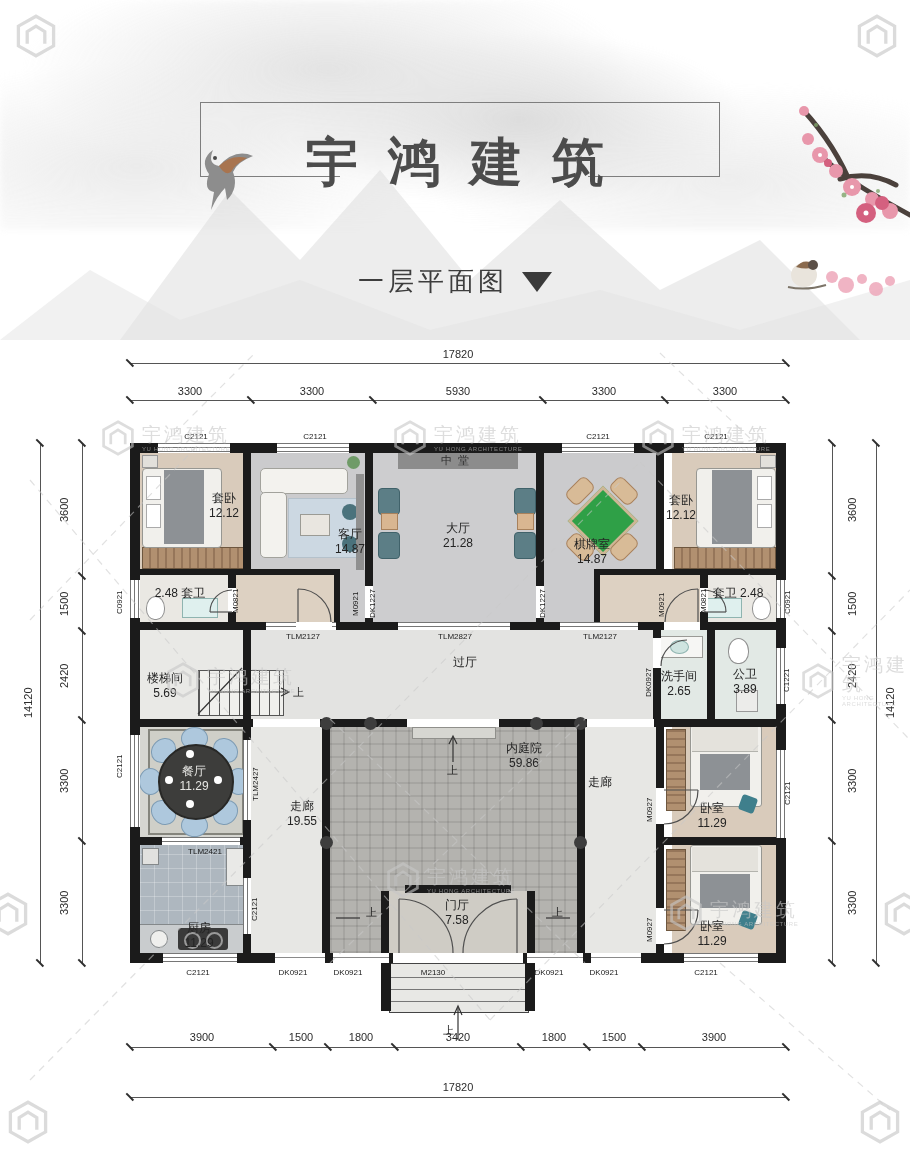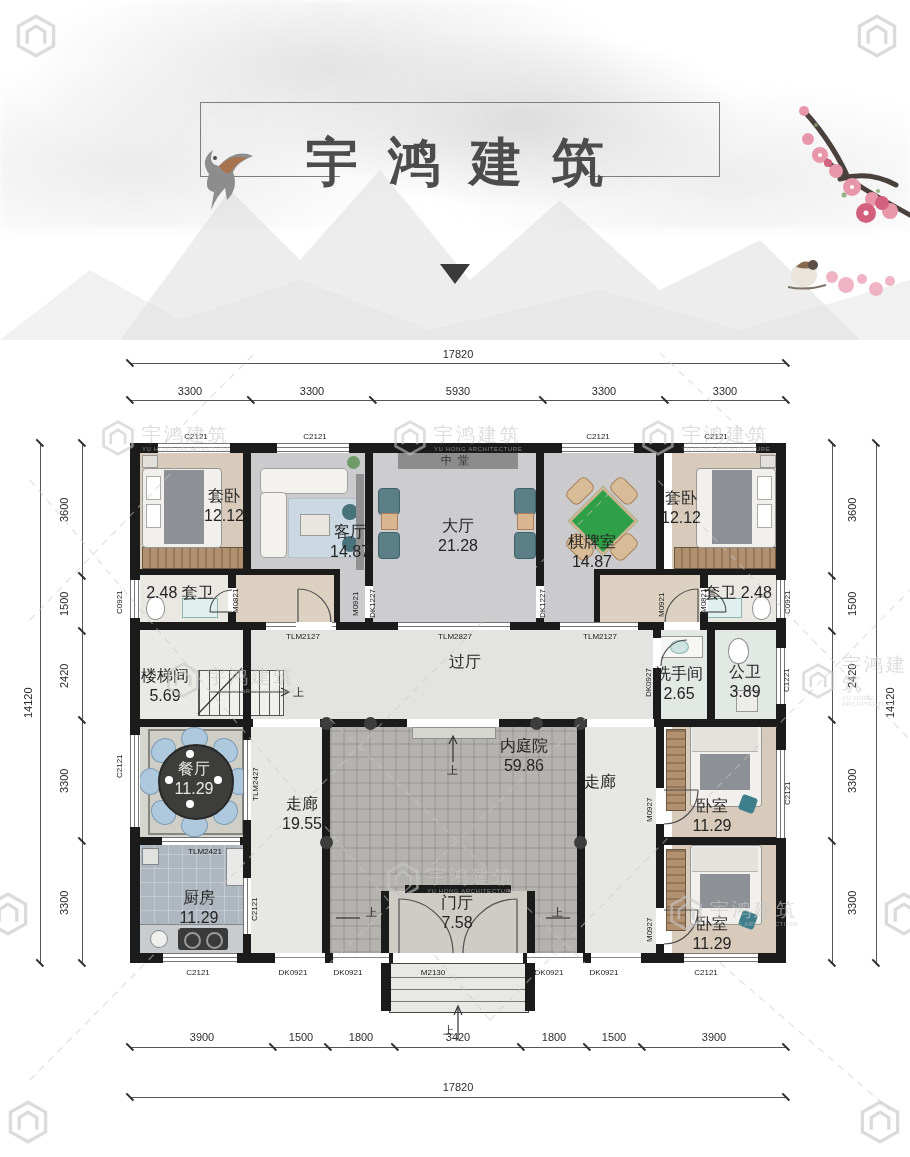--- a/index.html
+++ b/index.html
@@ -35,21 +35,21 @@
   .fl{position:absolute;z-index:1}
   .fu{position:absolute;z-index:5}
   .w{position:absolute;background:#1b1b1b;z-index:10}
   .ov{position:absolute;z-index:15}
   .winh{background:#fff;background-image:repeating-linear-gradient(to bottom,#767676 0 1px,transparent 1px 4px)}
   .winv{background:#fff;background-image:repeating-linear-gradient(to right,#767676 0 1px,transparent 1px 4px)}
   .gap{background:#fff}
   .gapl{background:#fff;background-image:linear-gradient(#8a8a8a,#8a8a8a);background-size:100% 1px;
         background-position:0 4px;background-repeat:no-repeat}
   .col{position:absolute;width:13px;height:13px;border-radius:50%;background:#3d3d3d;z-index:20}
-  .rl{position:absolute;transform:translate(-50%,-50%);text-align:center;font-size:16px;
+  .rl{position:absolute;transform:translate(-50%,-50%);text-align:center;font-size:12px;
       color:#242424;line-height:1.25;white-space:nowrap;z-index:30;font-weight:500}
   .rl-light{color:#e6e6e3}
   .tagh{position:absolute;transform:translateX(-50%);font-size:8px;color:#1a1a1a;
         white-space:nowrap;z-index:30}
   .tagv{position:absolute;font-size:8px;color:#1a1a1a;white-space:nowrap;
         transform-origin:0 0;transform:rotate(-90deg);z-index:30}
   .dim{position:absolute;font-size:11px;color:#2c2c2c;transform:translateX(-50%);z-index:31}
   .dimv{position:absolute;font-size:11px;color:#2c2c2c;transform-origin:0 0;
         transform:rotate(-90deg);z-index:31}
   .dline{position:absolute;background:#555;z-index:25}
@@ -109,20 +109,21 @@
   </g>
   <g fill="#eea8ba" opacity=".85">
     <circle cx="112" cy="182" r="6"></circle>
       <circle cx="126" cy="190" r="8"></circle>
       <circle cx="142" cy="184" r="5"></circle>
     <circle cx="156" cy="194" r="7"></circle>
       <circle cx="170" cy="186" r="5"></circle>
   </g>
 </svg>
 <div class="abs" id="subtitle-row">
+  <span id="subtitle">一层平面图</span>
   <span id="subtitle-tri"></span>
 </div>
 
 <div class="fl" style="left:140px;top:453px;width:103px;height:117px;background:#d9cbbb"></div>
 <div class="fl" style="left:251px;top:453px;width:114px;height:169px;background:#cbcbcd"></div>
 <div class="fl" style="left:373px;top:453px;width:163px;height:169px;background:#cdcdcf"></div>
 <div class="fl" style="left:544px;top:453px;width:112px;height:169px;background:#cbcbcd"></div>
 <div class="fl" style="left:672px;top:453px;width:104px;height:117px;background:#d9cbbb"></div>
 <div class="fl" style="left:140px;top:575px;width:88px;height:47px;background:#eae8e3"></div>
 <div class="fl" style="left:236px;top:575px;width:98px;height:47px;background:#ddd1c2"></div>
@@ -417,21 +418,21 @@
   <div>走廊</div>
   </div>
 <div class="rl" style="left:712px;top:816px">
   <div>卧室</div>
     <div class="ar">11.29</div>
   </div>
 <div class="rl" style="left:712px;top:934px">
   <div>卧室</div>
     <div class="ar">11.29</div>
   </div>
-<div class="rl" style="left:199px;top:908px">
+<div class="rl" style="left:199px;top:936px">
   <div>厨房</div>
     <div class="ar">11.29</div>
   </div>
 <div class="rl" style="left:457px;top:913px">
   <div>门厅</div>
     <div class="ar">7.58</div>
   </div>
 
 <span class="up" style="left:293px;top:685px">上</span>
 <span class="up" style="left:447px;top:763px">上</span>

